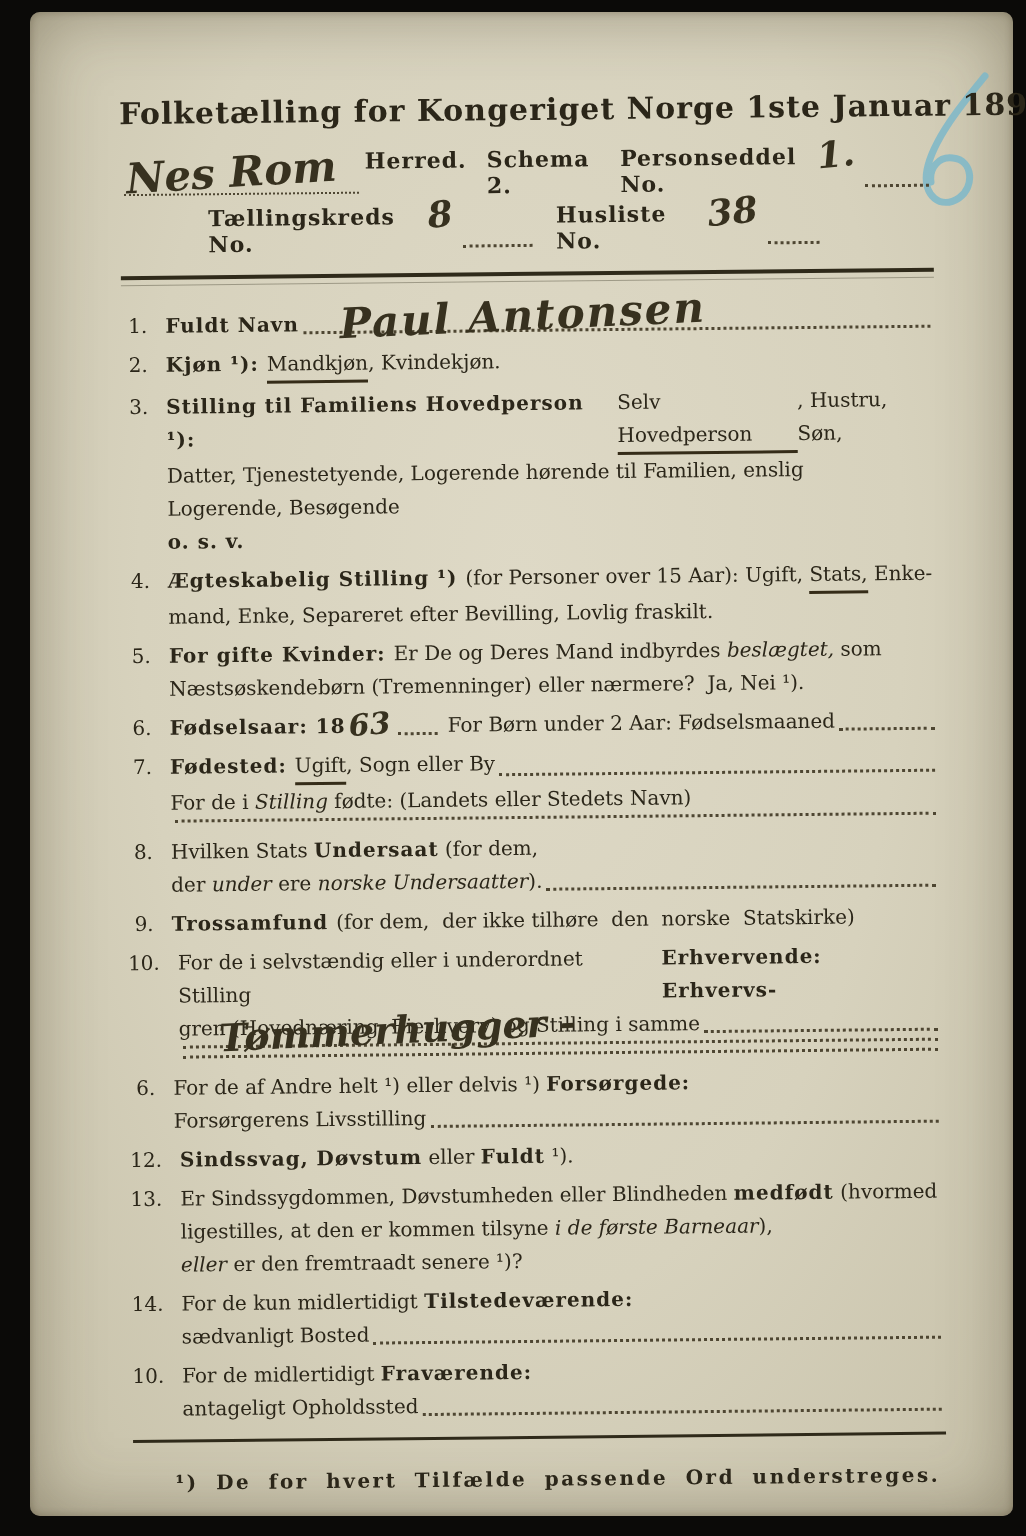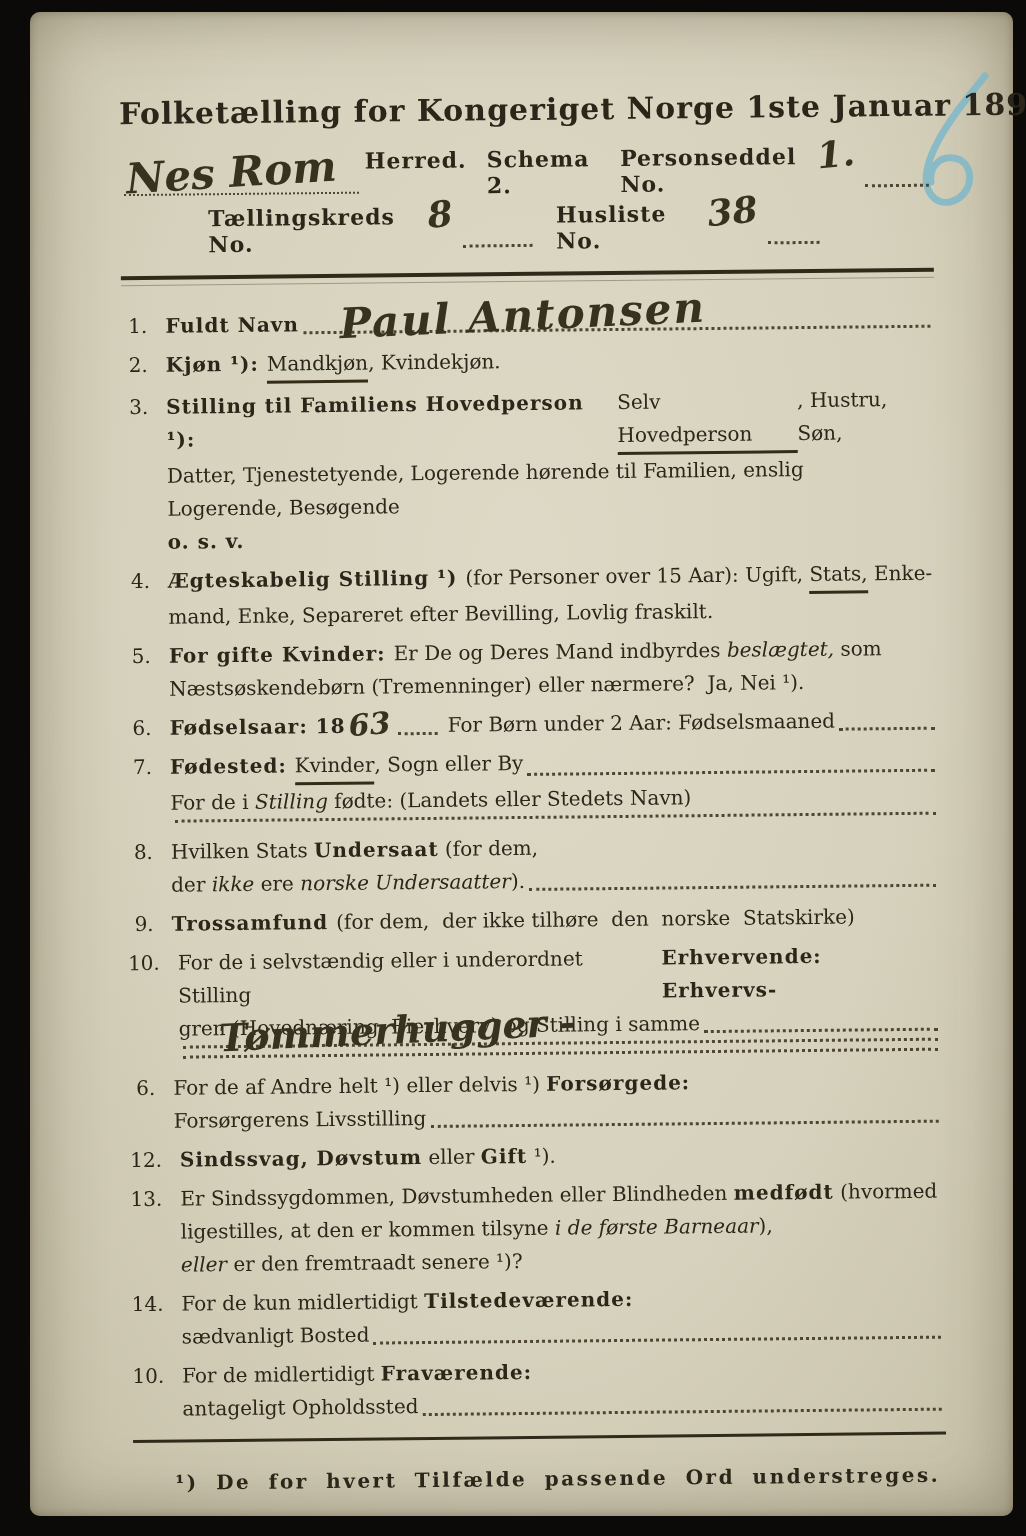--- a/index.html
+++ b/index.html
@@ -178,21 +178,21 @@
                 <span class="seg"> For Børn under 2 Aar: Fødselsmaaned</span>
                 <span class="dots"></span>
               </div>
             </div>
           </div>
           <div class="item item-7">
             <span class="num">7.</span>
             <div class="body">
               <div class="line">
                 <span class="seg b">Fødested: </span>
-                <span class="seg u">Kvinder</span>
+                <span class="seg u">Ugift</span>
                 <span class="seg">, Sogn eller By</span>
                 <span class="dots"></span>
               </div>
               <div class="line">
                 <span class="seg">For de i </span>
                 <span class="seg i">Stilling</span>
                 <span class="seg"> fødte: (Landets eller Stedets Navn)</span>
               </div>
               <div class="line">
                 <span class="dots"></span>
@@ -202,21 +202,21 @@
           <div class="item item-8">
             <span class="num">8.</span>
             <div class="body">
               <div class="line">
                 <span class="seg">Hvilken Stats </span>
                 <span class="seg b">Undersaat</span>
                 <span class="seg"> (for dem,</span>
               </div>
               <div class="line">
                 <span class="seg">der </span>
-                <span class="seg i">ikke</span>
+                <span class="seg i">under</span>
                 <span class="seg"> ere </span>
                 <span class="seg i">norske Undersaatter</span>
                 <span class="seg">).</span>
                 <span class="dots"></span>
               </div>
             </div>
           </div>
           <div class="item item-9">
             <span class="num">9.</span>
             <div class="body">
@@ -259,21 +259,21 @@
                 <span class="dots"></span>
               </div>
             </div>
           </div>
           <div class="item item-12">
             <span class="num">12.</span>
             <div class="body">
               <div class="line">
                 <span class="seg b">Sindssvag, Døvstum</span>
                 <span class="seg"> eller </span>
-                <span class="seg b">Gift</span>
+                <span class="seg b">Fuldt</span>
                 <span class="seg"> ¹).</span>
               </div>
             </div>
           </div>
           <div class="item item-13">
             <span class="num">13.</span>
             <div class="body">
               <div class="line">
                 <span class="seg">Er Sindssygdommen, Døvstumheden eller Blindheden </span>
                 <span class="seg b">medfødt</span>

